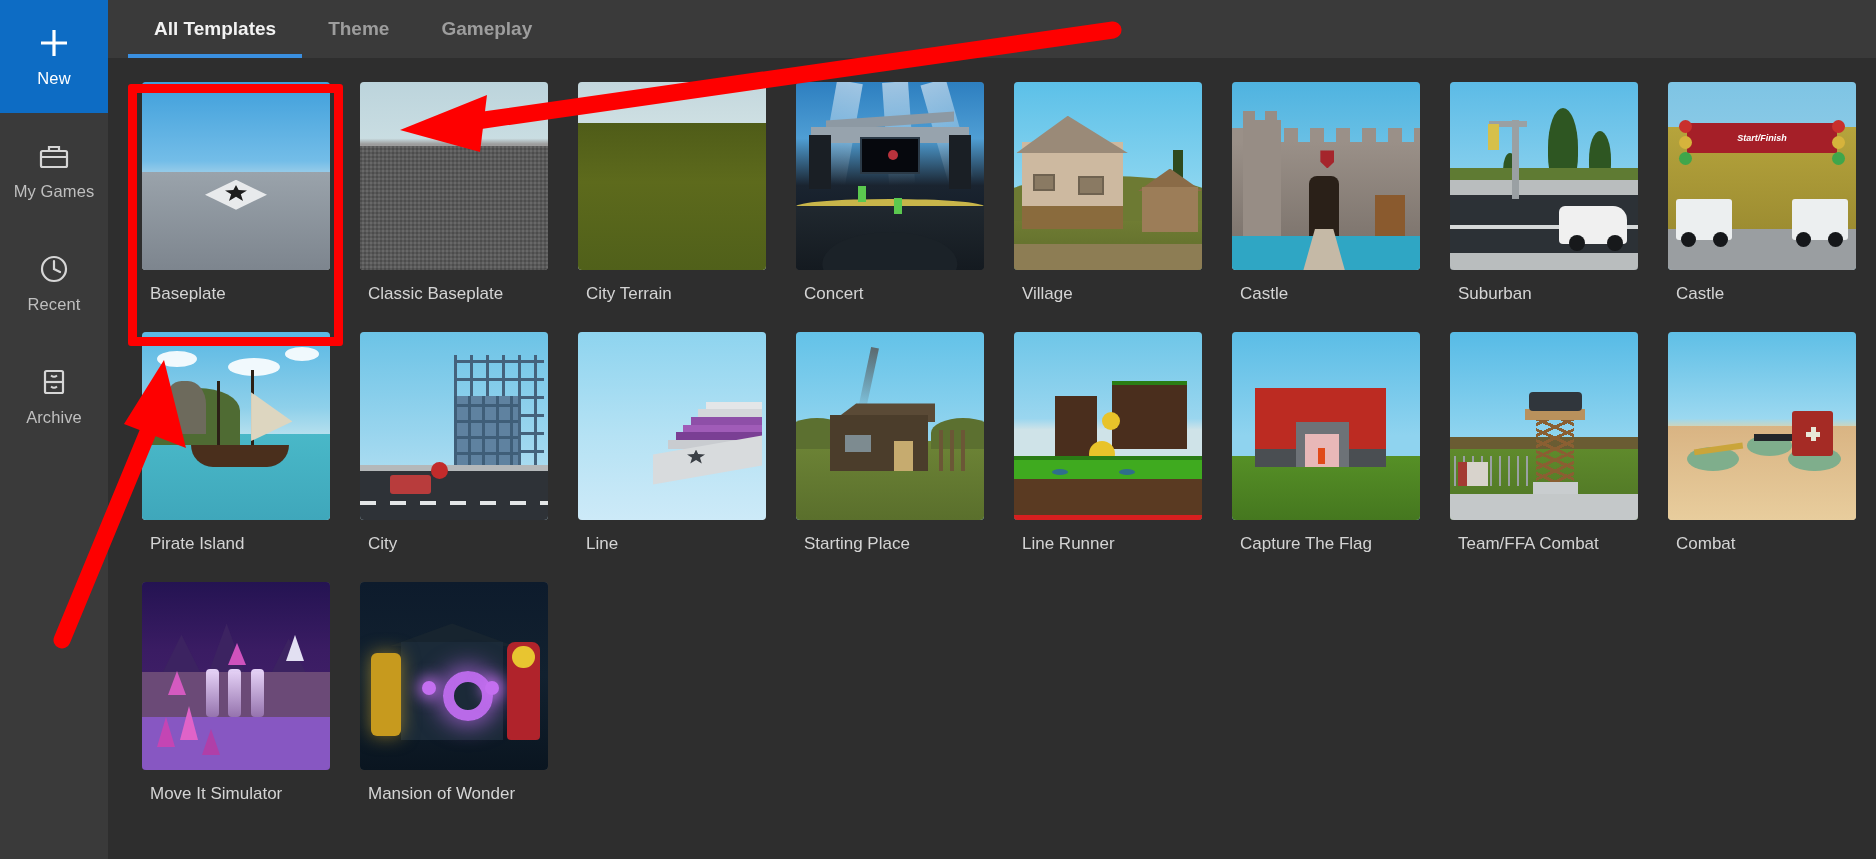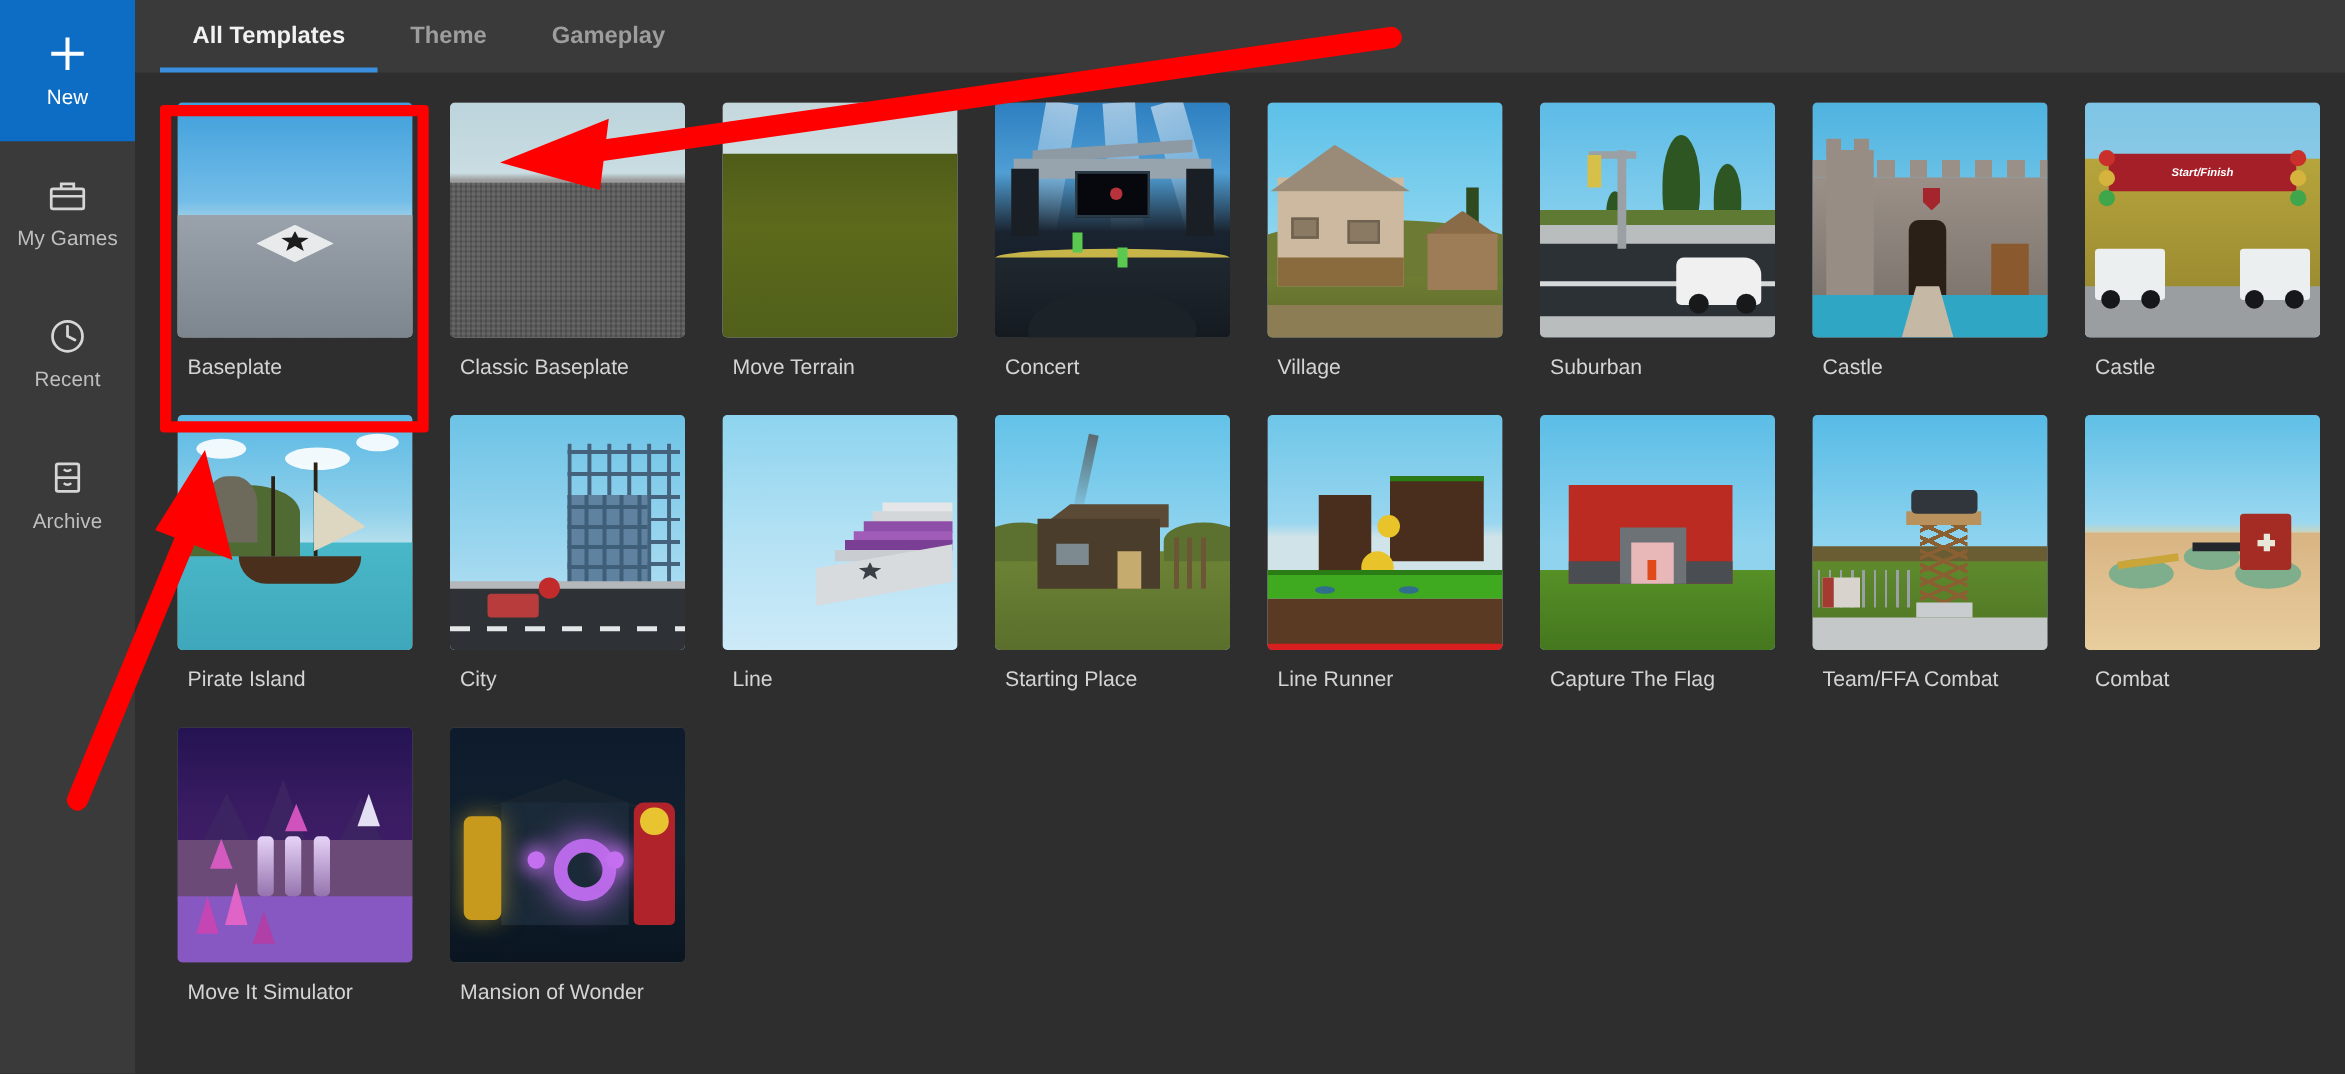--- a/index.html
+++ b/index.html
@@ -312,21 +312,21 @@
               <div class="ground"></div>
           </div>
           <div class="cap">Classic Baseplate</div>
         </div>
 
         <div class="card">
           <div class="thumb t-flat">
             <div class="sky"></div>
               <div class="ground"></div>
           </div>
-          <div class="cap">Move Terrain</div>
+          <div class="cap">City Terrain</div>
         </div>
 
         <div class="card">
           <div class="thumb t-concert">
             <div class="sky"></div>
             <div class="beam" style="left:22%; transform:rotate(10deg);"></div>
             <div class="beam" style="left:46%; transform:rotate(-4deg);"></div>
             <div class="beam" style="left:66%; transform:rotate(-16deg);"></div>
             <div class="truss2"></div>
               <div class="truss"></div>
@@ -355,54 +355,54 @@
             <div class="win" style="left:10%; bottom:42%; width:12%; height:9%;"></div>
             <div class="win" style="left:34%; bottom:40%; width:14%; height:10%;"></div>
             <div class="hutroof"></div>
               <div class="hut"></div>
             <div class="dirt"></div>
           </div>
           <div class="cap">Village</div>
         </div>
 
         <div class="card">
+          <div class="thumb t-castle">
+            <div class="sky"></div>
+            <div class="wall"></div>
+              <div class="crenel"></div>
+            <div class="tower"></div>
+              <div class="towercr"></div>
+            <div class="gate"></div>
+              <div class="shield"></div>
+            <div class="door"></div>
+            <div class="water"></div>
+              <div class="path"></div>
+          </div>
+          <div class="cap">Castle</div>
+        </div>
+
+        <div class="card">
           <div class="thumb t-suburban">
             <div class="sky"></div>
             <div class="tree" style="left:52%; bottom:44%; width:30px; height:42%; border-radius:50% 50% 40% 40%;"></div>
             <div class="tree" style="left:74%; bottom:44%; width:22px; height:30%; border-radius:50% 50% 40% 40%;"></div>
             <div class="tree" style="left:28%; bottom:44%; width:14px; height:18%; border-radius:50%;"></div>
             <div class="grass"></div>
             <div class="road"></div>
               <div class="curb"></div>
             <div class="lane"></div>
               <div class="walk"></div>
             <div class="arm"></div>
               <div class="pole"></div>
               <div class="light"></div>
             <div class="car"></div>
             <div class="wheel" style="right:28%;"></div>
             <div class="wheel" style="right:8%;"></div>
           </div>
           <div class="cap">Suburban</div>
-        </div>
-
-        <div class="card">
-          <div class="thumb t-castle">
-            <div class="sky"></div>
-            <div class="wall"></div>
-              <div class="crenel"></div>
-            <div class="tower"></div>
-              <div class="towercr"></div>
-            <div class="gate"></div>
-              <div class="shield"></div>
-            <div class="door"></div>
-            <div class="water"></div>
-              <div class="path"></div>
-          </div>
-          <div class="cap">Castle</div>
         </div>
 
         <div class="card">
           <div class="thumb t-racing">
             <div class="sky"></div>
               <div class="terr"></div>
               <div class="track"></div>
             <div class="banner">
               <span>Start/Finish</span>
             </div>

